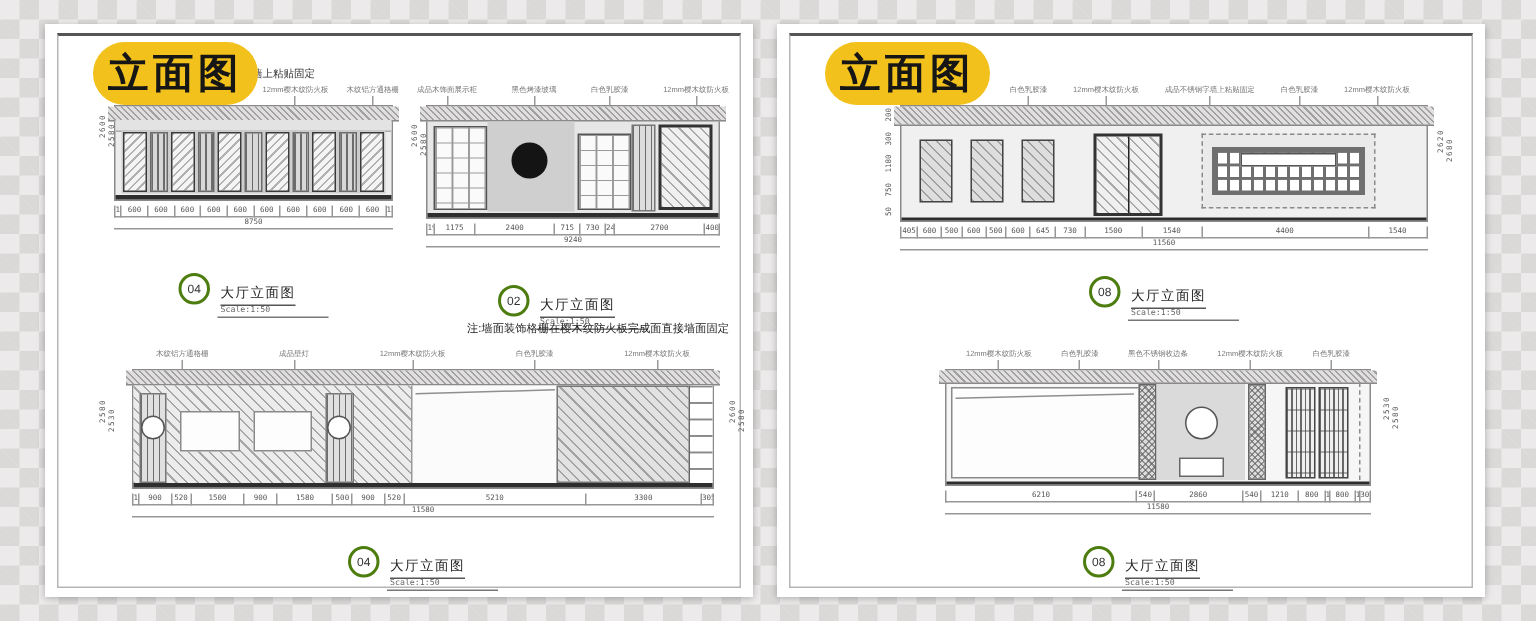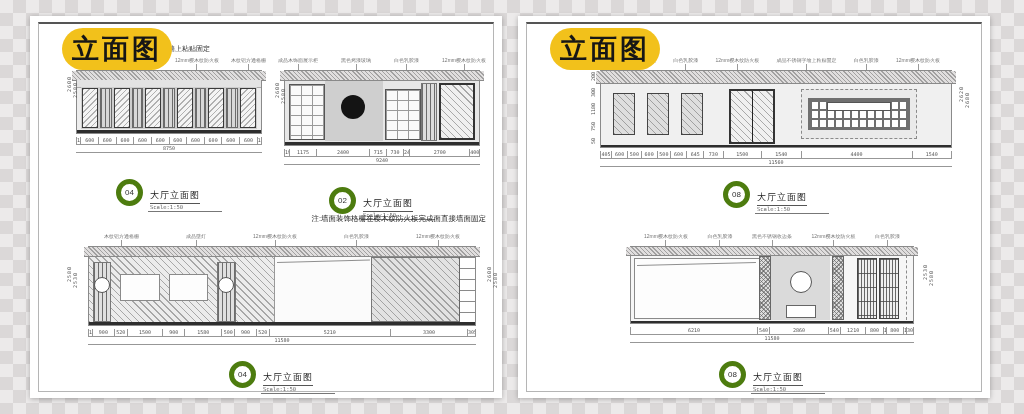--- a/index.html
+++ b/index.html
@@ -49,21 +49,21 @@
     border-bottom:1px solid #979797;line-height:7px;margin:0;}
 
   .vdim{position:absolute;writing-mode:vertical-rl;transform:rotate(180deg);
     font-family:"DejaVu Sans Mono",monospace;font-size:5px;color:#555;letter-spacing:1px;}
   .vcol{position:absolute;display:flex;flex-direction:column;justify-content:space-between;}
   .vdim-seg{writing-mode:vertical-rl;transform:rotate(180deg);
     font-family:"DejaVu Sans Mono",monospace;font-size:5px;color:#555;}
 
   .titleblock{position:absolute;left:50%;transform:translateX(-50%);
     display:flex;align-items:center;gap:5px;white-space:nowrap;}
-  .tb-num{width:17px;height:17px;border:5px solid #4d7c0f;border-radius:50%;
+  .tb-num{width:17px;height:17px;border:2px solid #4d7c0f;border-radius:50%;
     font-size:8px;color:#333;display:flex;align-items:center;justify-content:center;flex:none;}
   .tb-text{display:flex;flex-direction:column;border-bottom:1px solid #777;padding:0 22px 1px 2px;}
   .tb-title{font-size:9px;color:#222;border-bottom:1px solid #555;padding-bottom:1px;letter-spacing:1px;margin-top:16px;}
   .tb-scale{font-size:5.5px;color:#666;font-family:"DejaVu Sans Mono",monospace;}
 
   .note{position:absolute;font-size:7.5px;color:#222;}
 
   
   .panels{position:absolute;left:4px;right:4px;top:16px;bottom:4px;display:flex;gap:2px;
     background:#cdcdcd;padding:1px;}

